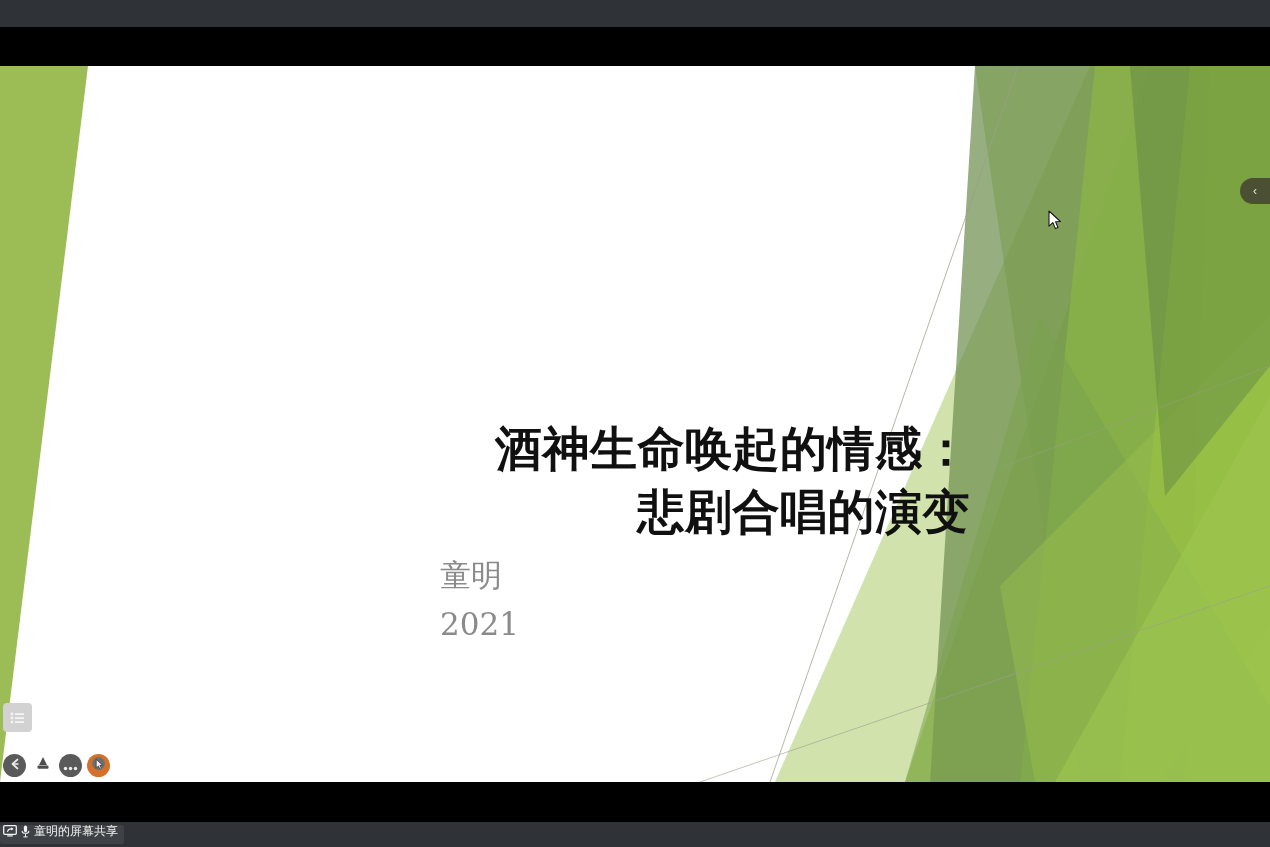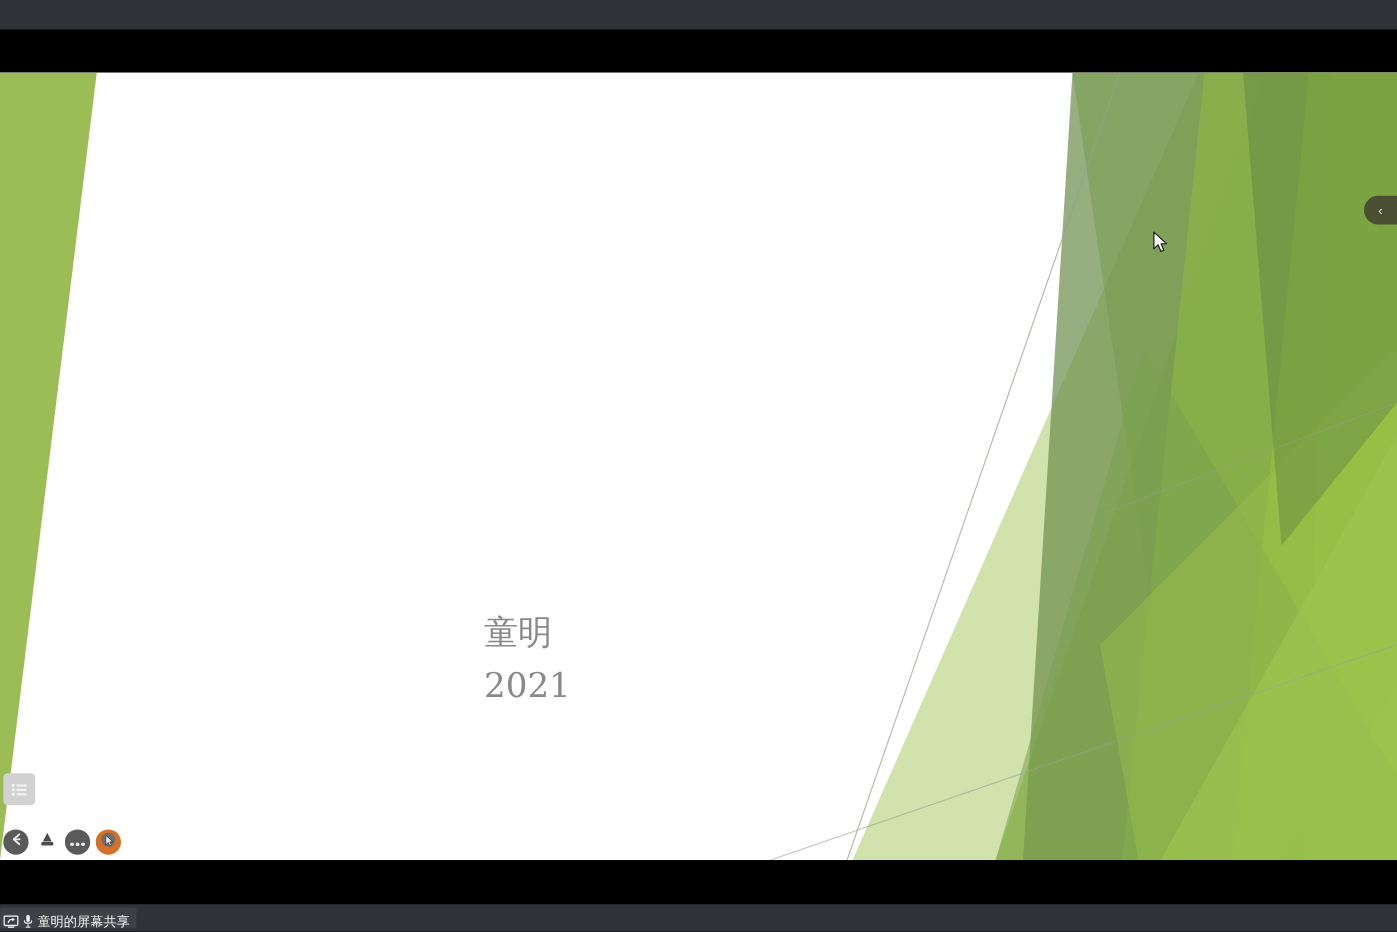--- a/index.html
+++ b/index.html
@@ -165,21 +165,21 @@
     position: absolute;
     left: 0; top: 822px;
     width: 1270px;
     height: 25px;
     background: #2f3338;
     display: flex;
     align-items: center;
   }
   .share-chip {
     display: flex;
-    align-items: flex-end;
+    align-items: flex-start;
     gap: 4px;
     height: 19px;
     padding: 0 6px 0 3px;
     background: #3e4246;
     border-radius: 2px;
   }
   .share-chip .chip-label {
     color: #f2f2f2;
     font-size: 12px;
     line-height: 1;
@@ -214,20 +214,22 @@
         <polygon points="1000,520 1270,250 1270,716 1035,716" fill="#9cc24c" opacity="0.45"></polygon>
         <polygon points="1130,0 1270,0 1270,300 1165,430" fill="#5f8344" opacity="0.45"></polygon>
         <polygon points="1270,330 1270,716 1055,716" fill="#9ec650" opacity="0.6"></polygon>
 
         <line x1="1018" y1="0" x2="770" y2="716" stroke="#9aa08e" stroke-width="1" opacity="0.75"></line>
         <line x1="700" y1="716" x2="1270" y2="520" stroke="#9aa08e" stroke-width="1" opacity="0.6"></line>
         <line x1="1005" y1="400" x2="1270" y2="300" stroke="#9aa08e" stroke-width="1" opacity="0.45"></line>
       </svg>
     </div>
 
+    <div class="slide-title">酒神生命唤起的情感：
+悲剧合唱的演变</div>
 
     <div class="slide-subtitle">童明
 2021</div>
 
     <div class="outline-toggle">
       <span class="chip-icon">
         <svg width="15" height="12" viewBox="0 0 15 12" xmlns="http://www.w3.org/2000/svg">
           <circle cx="2" cy="2" r="1.4" fill="#f4f4f4"></circle>
           <rect x="5" y="1.2" width="9" height="1.8" fill="#f4f4f4"></rect>
           <circle cx="2" cy="6" r="1.4" fill="#f4f4f4"></circle>

